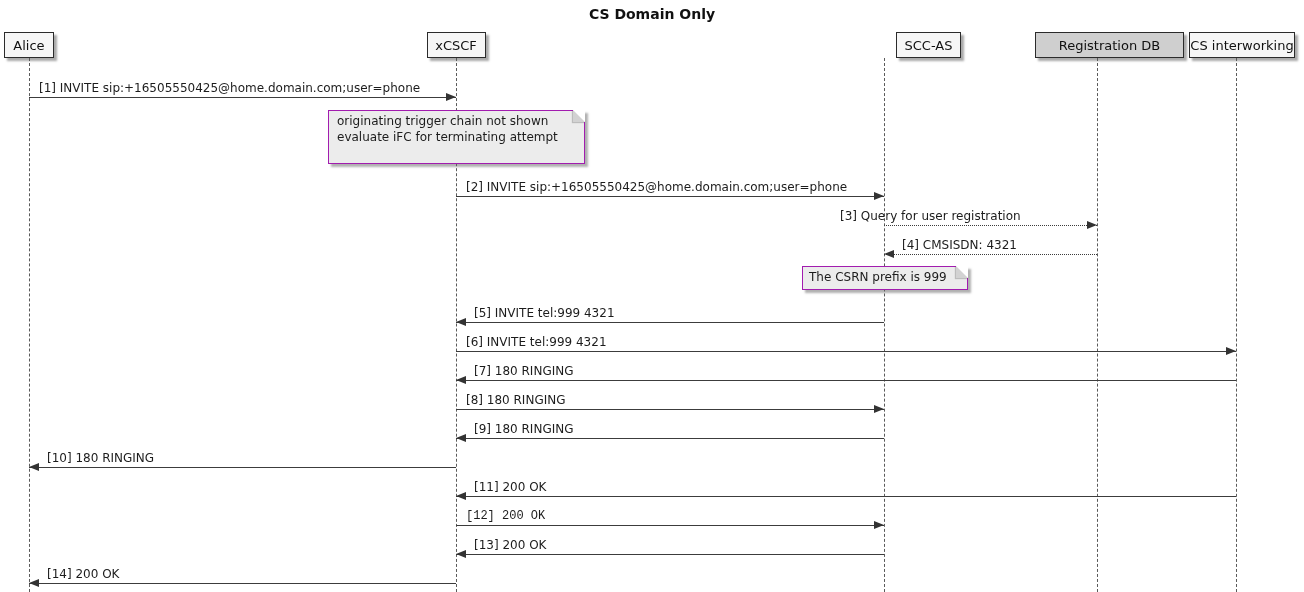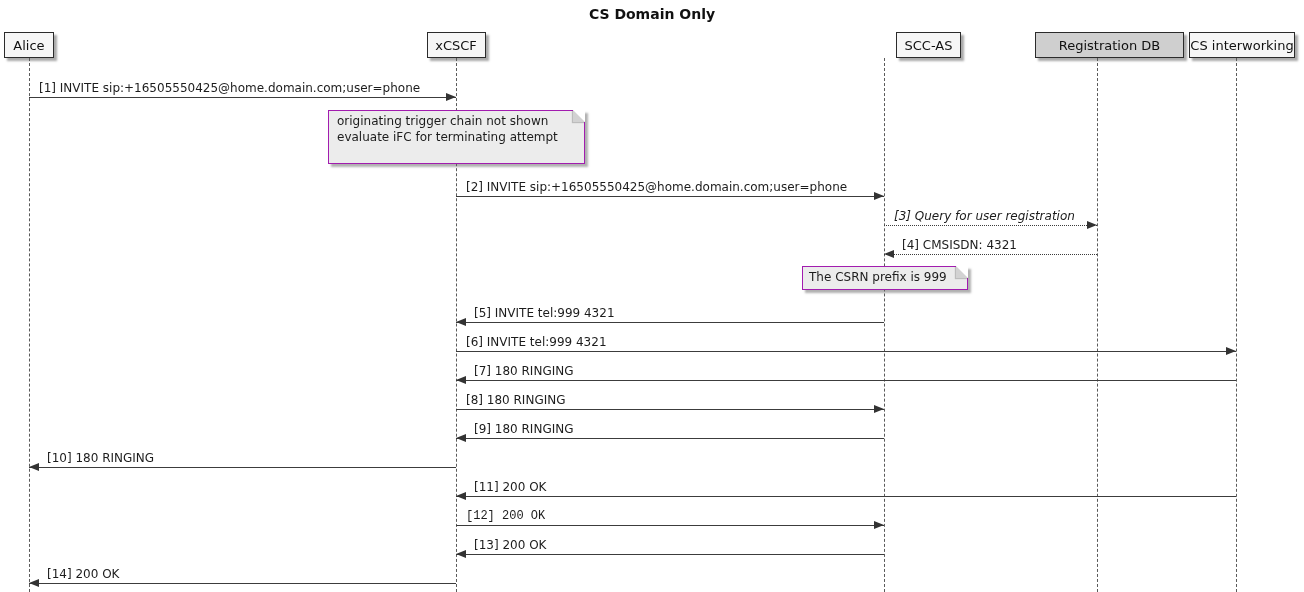--- a/index.html
+++ b/index.html
@@ -63,21 +63,21 @@
     <div class="pbox" style="left: 1173px; width: 106px; margin-left: 16px;">CS interworking</div>
     <div class="lifeline" style="left: 1236px; top: 58px; height: 534px;"></div>
     <div class="mline" style="left: 29px; top: 97px; width: 427px;"></div>
     <div class="mhead right" style="top: 93px; left: 446px;"></div>
     <div class="mlabel" style="left: 39px; top: 81px;">[1] INVITE sip:+16505550425@home.domain.com;user=phone</div>
     <div class="mline" style="left: 456px; top: 196px; width: 428px;"></div>
     <div class="mhead right" style="top: 192px; left: 874px;"></div>
     <div class="mlabel" style="left: 466px; top: 180px;">[2] INVITE sip:+16505550425@home.domain.com;user=phone</div>
     <div class="mline dotted" style="left: 884px; top: 225px; width: 213px;"></div>
     <div class="mhead right" style="top: 221px; left: 1087px;"></div>
-    <div class="mlabel" style="left: 894px; top: 209px; font-style: italic;">[3] Query for user registration</div>
+    <div class="mlabel" style="left: 840px; top: 209px;">[3] Query for user registration</div>
     <div class="mline dotted" style="left: 884px; top: 254px; width: 213px;"></div>
     <div class="mhead left" style="top: 250px; left: 884px;"></div>
     <div class="mlabel" style="left: 902px; top: 238px;">[4] CMSISDN: 4321</div>
     <div class="mline" style="left: 456px; top: 322px; width: 428px;"></div>
     <div class="mhead left" style="top: 318px; left: 456px;"></div>
     <div class="mlabel" style="left: 474px; top: 306px;">[5] INVITE tel:999 4321</div>
     <div class="mline" style="left: 456px; top: 351px; width: 780px;"></div>
     <div class="mhead right" style="top: 347px; left: 1226px;"></div>
     <div class="mlabel" style="left: 466px; top: 335px;">[6] INVITE tel:999 4321</div>
     <div class="mline" style="left: 456px; top: 380px; width: 780px;"></div>

